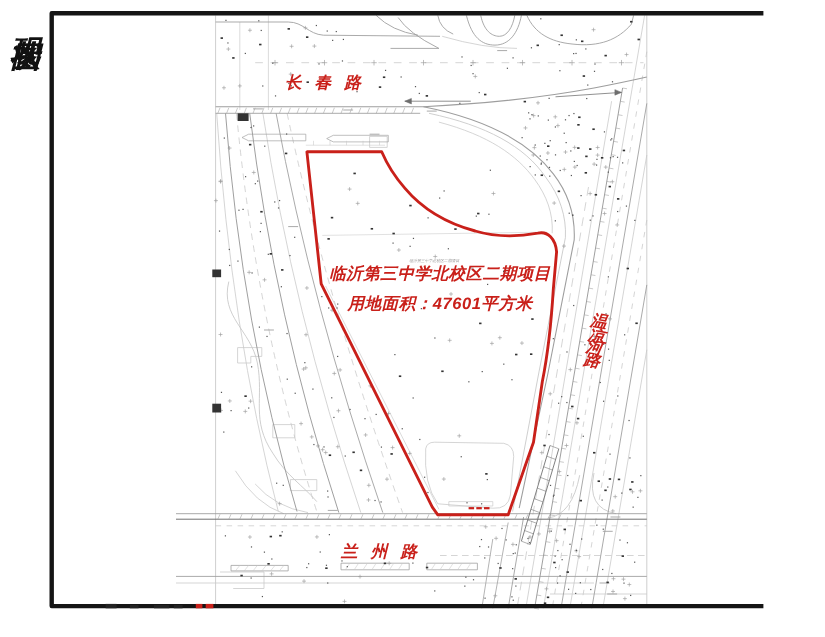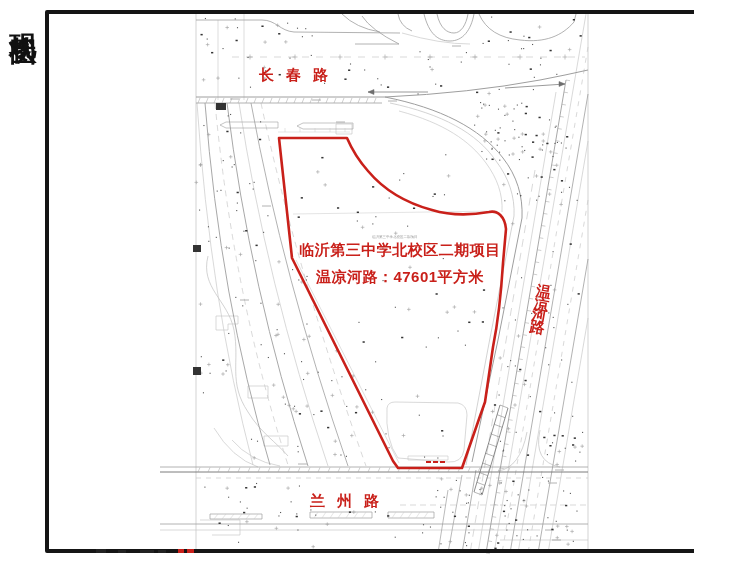--- a/index.html
+++ b/index.html
@@ -1,17 +1,17 @@
 <!DOCTYPE html>
 <html><head>
 <meta charset="utf-8">
 <style>
   html,body{margin:0;padding:0;background:#ffffff;}
   .stage{position:relative;width:694px;height:579px;background:#ffffff;overflow:hidden;
-         font-family:"Liberation Sans",sans-serif;}
+         font-family:"Liberation Sans",sans-serif;font-style:italic;}
   .svgwrap{position:absolute;left:0;top:0;width:750px;height:579px;}
   .side-title{position:absolute;left:6px;top:12px;writing-mode:vertical-rl;text-orientation:upright;
               font-family:"Liberation Serif",serif;font-weight:700;font-size:27px;letter-spacing:3px;
               color:#111;line-height:34px;}
   .road-label{position:absolute;color:#c9201a;font-weight:700;font-size:15px;letter-spacing:12px;
               white-space:nowrap;}
   .road-label-vert{position:absolute;color:#c9201a;font-weight:700;font-size:15px;
               writing-mode:vertical-rl;text-orientation:upright;letter-spacing:12px;
               transform:rotate(10deg);transform-origin:50% 0;white-space:nowrap;}
   .parcel-label{position:absolute;left:283px;top:236px;width:234px;text-align:center;
@@ -737,17 +737,17 @@
   <div class="side-title">现状图</div>
 
   <div class="road-label" style="left:259px;top:66px;">长春路</div>
 
   <div class="road-label" style="left:310px;top:492px;">兰州路</div>
 
   <div class="road-label-vert" style="left:537px;top:272px;">温凉河路</div>
 
   <div class="parcel-label">
     <div>临沂第三中学北校区二期项目</div>
-    <div>温凉河路：47601平方米</div>
+    <div>用地面积：47601平方米</div>
   </div>
 
   <div class="tiny-label">临沂第三中学北校区二期项目</div>
 </div>
 
 </body></html>

